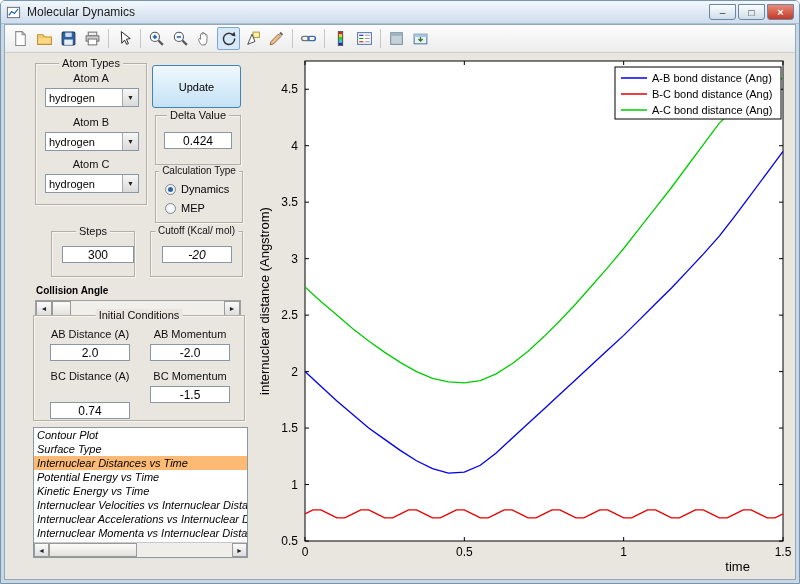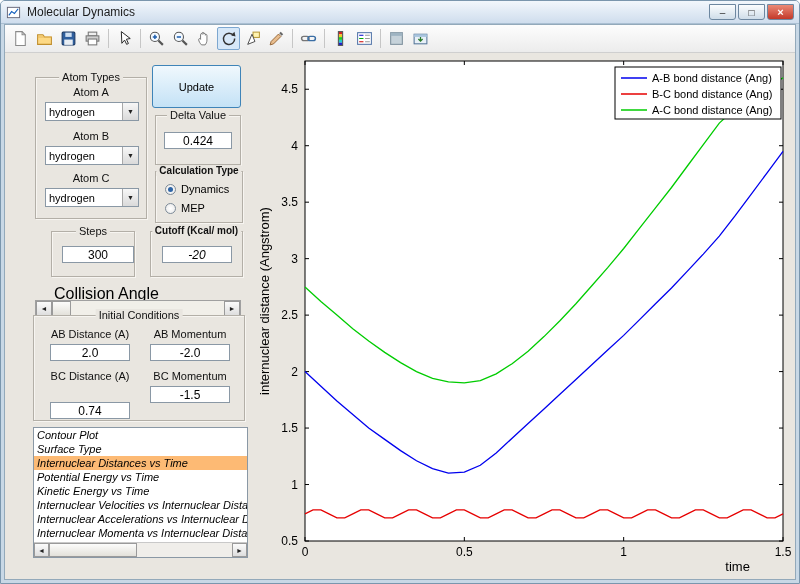--- a/index.html
+++ b/index.html
@@ -14,21 +14,21 @@
   .wbtn.close{background:linear-gradient(#eb8a76,#c3392a); color:#fff; font-size:11px; font-weight:bold;}
   .frame{position:absolute; left:3px; right:3px; top:23px; bottom:3px; background:var(--bg); border:1px solid #93a9ba;}
   .toolbar{height:28px; background:linear-gradient(#fdfdfd,#ececec); border-bottom:1px solid #cfcfcf; display:flex; align-items:center; padding:0 4px; gap:1px;}
   .tbtn{width:23px; height:23px; border:1px solid transparent; background:none; display:flex; align-items:center; justify-content:center; padding:2px;}
   .tbtn svg{width:17px; height:17px;}
   .tbtn.active{background:#d7e8f8; border:1px solid #7da7d0; border-radius:2px;}
   .tsep{width:1px; height:19px; background:#c6c6c6; margin:0 3px;}
   .client{position:absolute; left:0; right:0; top:28px; bottom:0;}
   .panel{position:absolute; border:1px solid var(--bdr); box-shadow:inset 1px 1px 0 #f7f5f1, 1px 1px 0 #f7f5f1;}
   .ptitle{position:absolute; top:-7px; left:50%; transform:translateX(-50%); background:var(--bg); padding:0 3px; font-size:11px; white-space:nowrap; color:#111;}
-  .ptitle.small{font-size:10px;font-weight:bold;}
+  .ptitle.small{font-size:10px;}
   .lbl{position:absolute; left:0; width:100%; text-align:center; font-size:11px; color:#111;}
   .lbl-half{position:absolute; width:96px; text-align:center; font-size:11px; color:#111;}
   .field{position:absolute; height:17px; border:1px solid var(--fld); background:#fff; font-family:inherit; font-size:12px; text-align:center; color:#000;}
   .combo{position:absolute; height:19px; background:#fff; border:1px solid var(--fld); display:flex; align-items:center; font-size:11px;}
   .combo .cval{flex:1; padding-left:3px; overflow:hidden; white-space:nowrap;}
   .combo .carr{width:16px; align-self:stretch; background:linear-gradient(#f7f7f7,#dadada); border-left:1px solid #a8a8a8; display:flex; align-items:center; justify-content:center; font-size:7px; color:#222;}
   .update-btn{position:absolute; left:147px; top:12px; width:89px; height:43px; background:linear-gradient(#f0f8fd,#c4e2f6); border:1px solid #3f84b8; border-radius:3px; font-family:inherit; font-size:11px; color:#000;}
   .radio-row{position:absolute; left:9px; display:flex; align-items:center; gap:5px; font-size:11px;}
   .radio{width:11px; height:11px; border-radius:50%; border:1px solid #7d8b98; background:radial-gradient(#fff,#e8e8e8); position:relative;}
   .radio.checked::after{content:""; position:absolute; left:2px; top:2px; width:5px; height:5px; border-radius:50%; background:#2f65a6;}
@@ -179,21 +179,21 @@
           <svg viewBox="0 0 16 16">
             <rect x="2" y="4" width="12" height="9" fill="#e8f0f8" stroke="#56779a"></rect>
             <rect x="2" y="4" width="12" height="2.5" fill="#a8c4dd"></rect>
             <path d="M8 6.5v4M6 8.5l2 2 2-2" stroke="#2a7a2a" fill="none" stroke-width="1.2"></path>
           </svg>
         </button>
     </div>
 
     <div class="client">
 
-      <div class="panel" style="left:30px;top:24px;width:112px;height:142px;">
+      <div class="panel" style="left:30px;top:10px;width:112px;height:142px;">
         <span class="ptitle">Atom Types</span>
         <div class="lbl" style="top:8px;">Atom A</div>
         <div class="combo" style="left:9px;top:24px;width:94px;">
           <span class="cval">hydrogen</span>
           <span class="carr">▼</span>
         </div>
         <div class="lbl" style="top:52px;">Atom B</div>
         <div class="combo" style="left:9px;top:68px;width:94px;">
           <span class="cval">hydrogen</span>
           <span class="carr">▼</span>
@@ -227,21 +227,21 @@
       <div class="panel" style="left:46px;top:178px;width:84px;height:46px;padding-left:15px;">
         <span class="ptitle">Steps</span>
         <input class="field" style="left: 10px; top: 14px; width: 72px;" value="300">
       </div>
 
       <div class="panel" style="left:145px;top:178px;width:93px;height:46px;">
         <span class="ptitle small">Cutoff (Kcal/ mol)</span>
         <input class="field" style="left: 11px; top: 14px; width: 70px; font-style: italic;" value="-20">
       </div>
 
-      <div style="position:absolute;left:49px;top:232px;font-size:16px;">Collision Angle</div>
+      <div style="position:absolute;left:31px;top:232px;font-size:10px;font-weight:bold;">Collision Angle</div>
       <div class="slider" style="left:30px;top:247px;width:206px;">
         <span class="sl-btn" style="left:0;">◄</span>
         <span class="sl-thumb"></span>
         <span class="sl-btn" style="right:0;">►</span>
       </div>
 
       <div class="panel" style="left:28px;top:262px;width:212px;height:106px;">
         <span class="ptitle">Initial Conditions</span>
         <div class="lbl-half" style="left:8px;top:12px;">AB Distance (A)</div>
         <div class="lbl-half" style="left:108px;top:12px;">AB Momentum</div>

